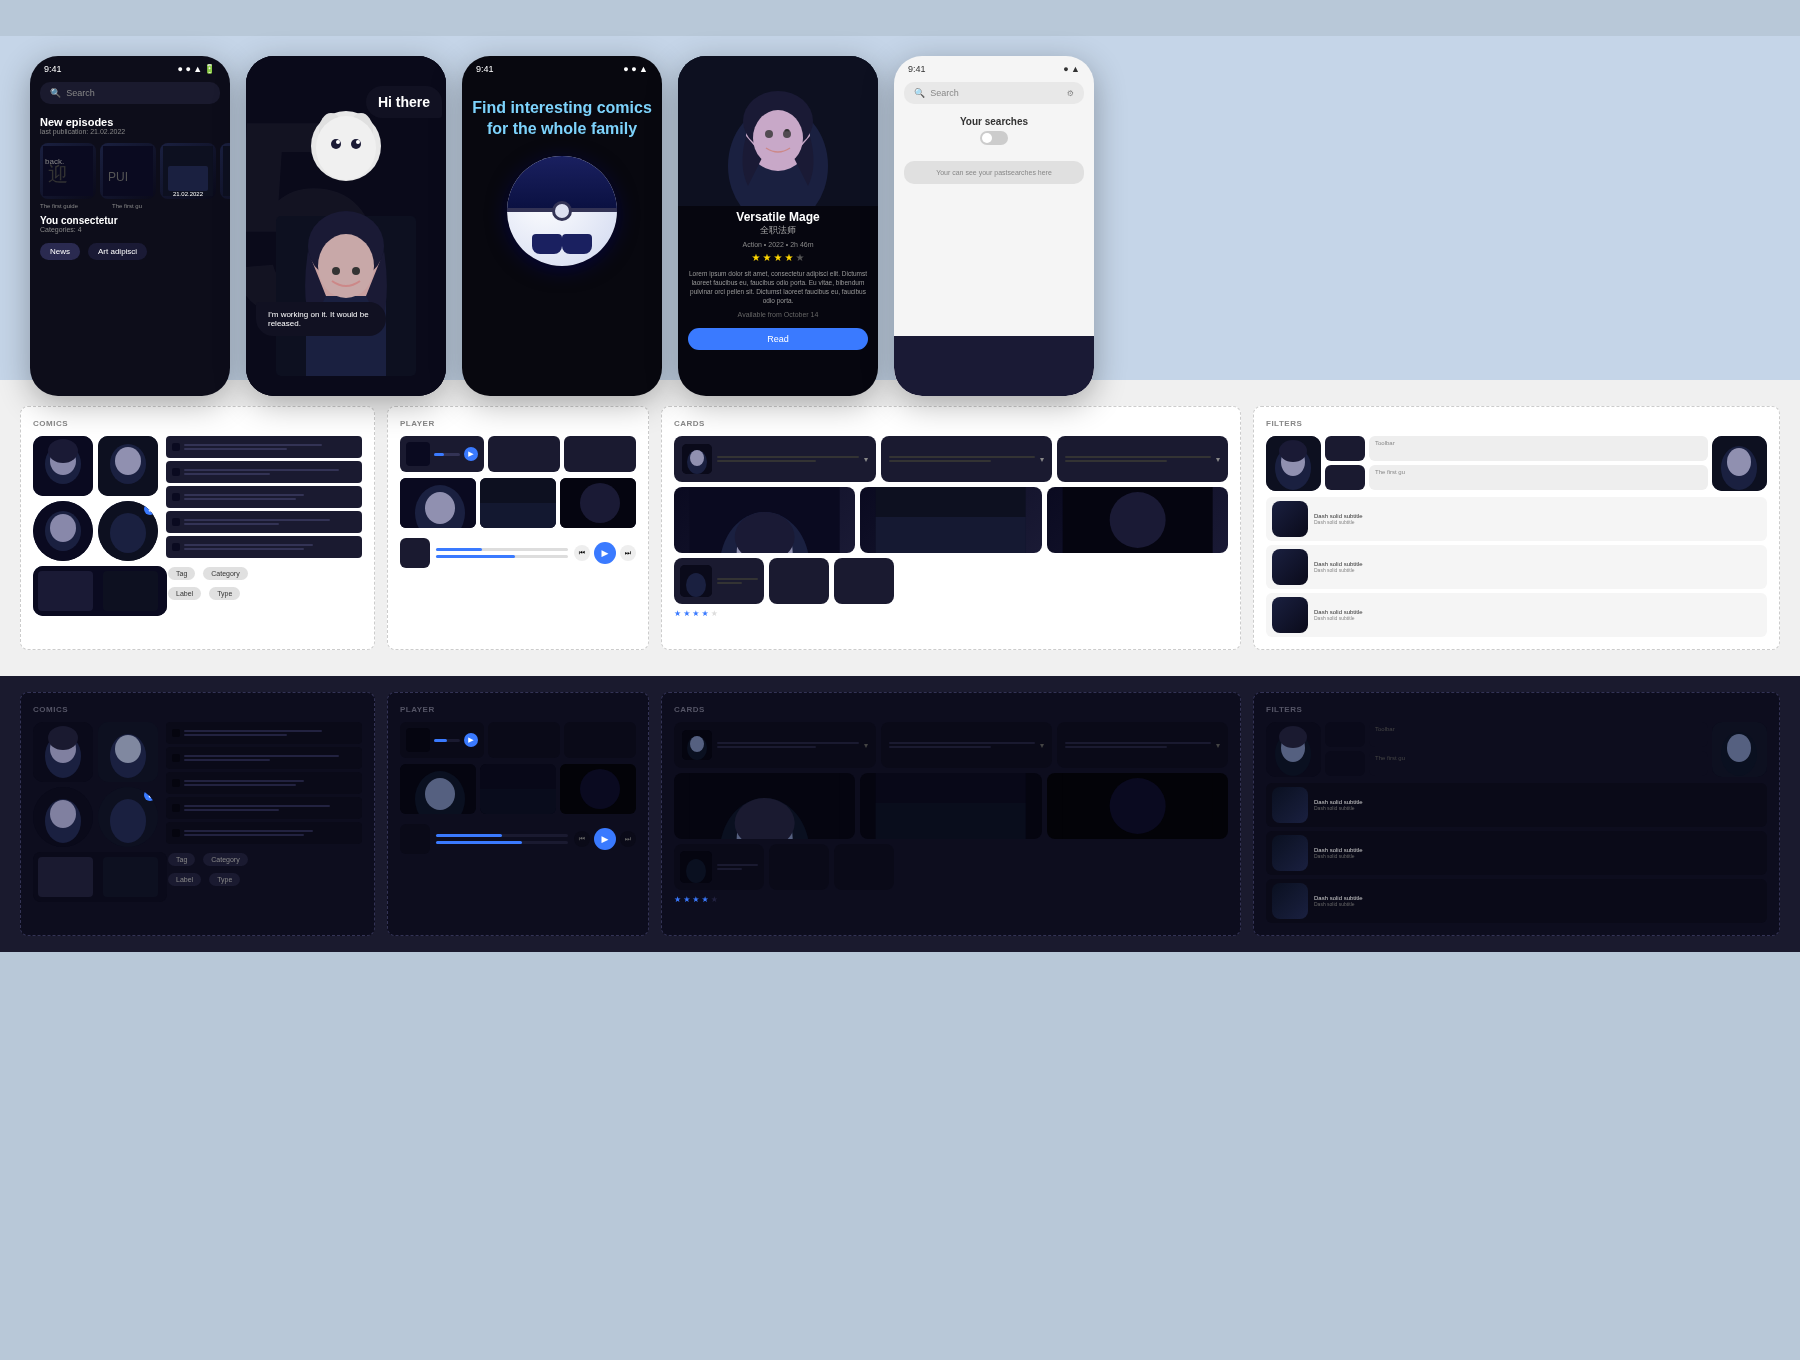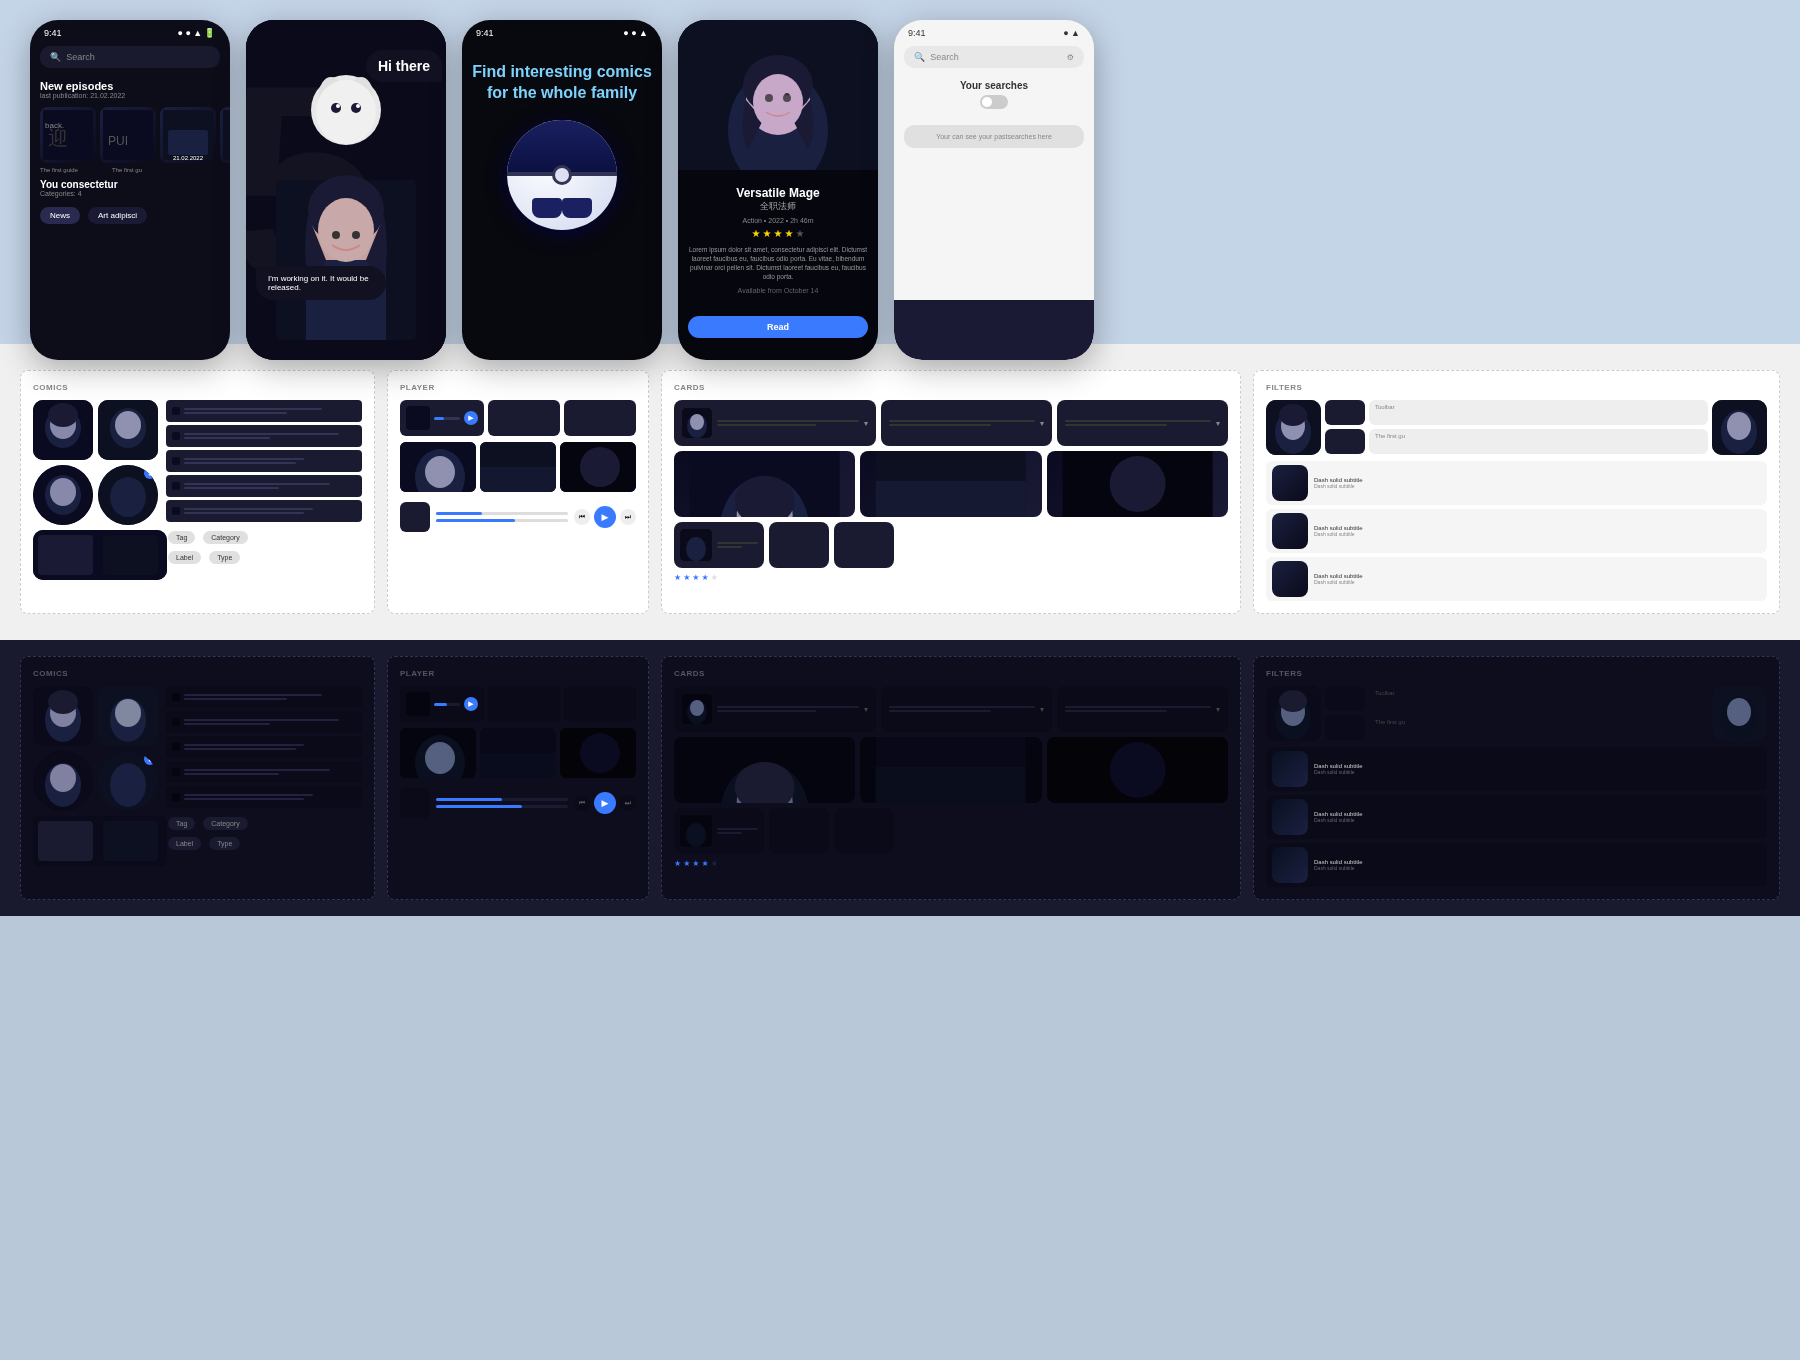--- a/index.html
+++ b/index.html
@@ -6,20 +6,21 @@
     body { width: 1800px; min-height: 1360px; background: #b8c8d8; font-family: -apple-system, BlinkMacSystemFont, 'Segoe UI', sans-serif; overflow-x: hidden; }
 
     
     .top-section {
       background: #c5d5e8;
       padding: 20px 30px;
       display: flex;
       gap: 16px;
       align-items: flex-start;
       height: 344px;
+      margin-top: 36px;
     }
 
     .phone-mockup {
       border-radius: 28px;
       overflow: hidden;
       flex-shrink: 0;
       position: relative;
       box-shadow: 0 8px 32px rgba(0,0,0,0.3);
     }
 
@@ -127,30 +128,30 @@
       width: 200px;
       height: 340px;
       background: #06060f;
     }
     .phone-4 .p4-anime {
       width: 100%; height: 150px;
       background: linear-gradient(180deg, #1a2a40, #0a0a20);
       display: flex; align-items: center; justify-content: center;
       font-size: 9px; color: #888;
     }
-    .phone-4 .p4-info { padding: 16px 10px; }
+    .phone-4 .p4-info { padding: 4px 10px; }
     .phone-4 .p4-title { color: white; font-size: 12px; font-weight: 700; text-align: center; }
     .phone-4 .p4-subtitle { color: #aaa; font-size: 9px; text-align: center; margin-bottom: 4px; }
     .phone-4 .p4-meta { color: #888; font-size: 7px; text-align: center; margin-bottom: 4px; }
     .p4-stars { display: flex; justify-content: center; gap: 2px; color: #FFD700; font-size: 10px; margin-bottom: 6px; }
     .phone-4 .p4-desc { color: #999; font-size: 6.5px; text-align: center; line-height: 1.4; margin-bottom: 6px; }
     .phone-4 .p4-available { color: #666; font-size: 7px; text-align: center; margin-bottom: 6px; }
     .phone-4 .p4-btn {
       background: #3a7aff; color: white; border-radius: 12px;
-      padding: 6px 0; text-align: center; font-size: 9px; font-weight: 700; margin: 0 10px;
+      padding: 6px 0; text-align: center; font-size: 9px; font-weight: 400; margin: 0 10px;
     }
 
     
     .phone-5 {
       width: 200px;
       height: 340px;
       background: #f5f5f5;
     }
     .phone-5 .p5-status { display: flex; justify-content: space-between; padding: 8px 14px 4px; color: #333; font-size: 9px; }
     .phone-5 .p5-search { margin: 4px 10px; background: #e8e8e8; border-radius: 10px; padding: 6px 10px; color: #888; font-size: 9px; display: flex; align-items: center; gap: 5px; }

